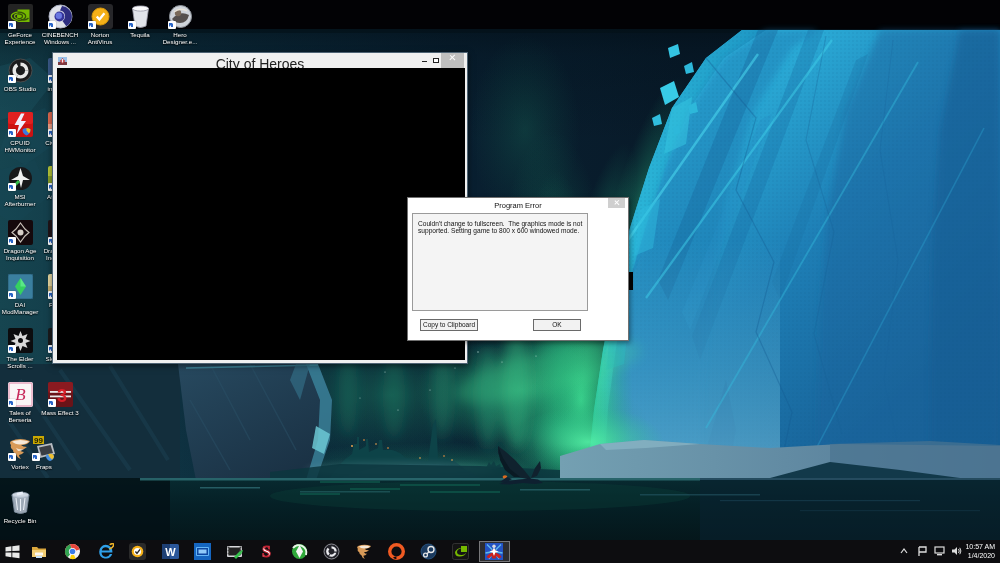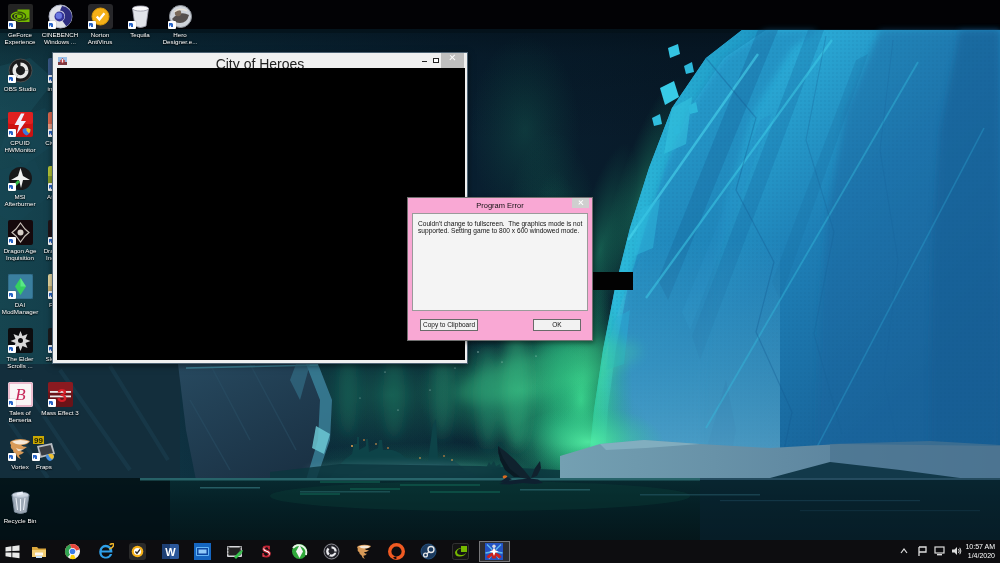--- a/index.html
+++ b/index.html
@@ -21,21 +21,21 @@
 #coh .btns{position:absolute;right:3px;top:0;height:15px;display:flex;}
 #coh .bmin,#coh .bmax{width:11px;height:15px;position:relative;}
 #coh .bcls{width:23px;height:15px;background:#bfbfbf;position:relative;}
 #coh .bmin:after{content:"";position:absolute;left:2.5px;top:8px;width:5.5px;height:1.3px;background:#222;}
 #coh .bmax:after{content:"";position:absolute;left:2.5px;top:5px;width:4.5px;height:3px;background:#fff;border:1.1px solid #222;}
 #coh .bcls:before{content:"";position:absolute;left:8.2px;top:4.1px;width:6.5px;height:1.4px;background:#fdfdfd;transform:rotate(45deg);}
 #coh .bcls:after{content:"";position:absolute;left:8.2px;top:4.1px;width:6.5px;height:1.4px;background:#fdfdfd;transform:rotate(-45deg);}
 
 #blk{position:absolute;left:593px;top:272px;width:40px;height:18px;background:#020202;z-index:4;}
 
-#dlg{position:absolute;left:407px;top:197px;width:186px;height:144px;background:#f9a8d4;border:1px solid #707070;box-shadow:1px 2px 5px rgba(0,0,0,.45);z-index:5;box-sizing:border-box;}
+#dlg{position:absolute;left:407px;top:197px;width:222px;height:144px;background:#ffffff;border:1px solid #707070;box-shadow:1px 2px 5px rgba(0,0,0,.45);z-index:5;box-sizing:border-box;}
 #dlg .title{position:absolute;left:0;right:0;top:3px;text-align:center;font-size:7.5px;color:#111;}
 #dlg .x{position:absolute;right:3px;top:0px;width:17px;height:10px;background:#cfcfcf;}
 #dlg .x:before{content:"";position:absolute;left:5.8px;top:4.3px;width:5.5px;height:1.2px;background:#fff;transform:rotate(45deg);}
 #dlg .x:after{content:"";position:absolute;left:5.8px;top:4.3px;width:5.5px;height:1.2px;background:#fff;transform:rotate(-45deg);}
 #dlg .panel{position:absolute;left:4px;top:15px;width:176px;height:98px;background:#f4f4f4;border:1px solid #9a9a9a;box-sizing:border-box;}
 #dlg .msg{position:absolute;left:5px;top:6px;font-size:6.6px;line-height:7.4px;color:#111;}
 #dlg .btn{position:absolute;height:12px;background:#f2f2f2;border:1px solid #6a6a6a;border-right-width:1.5px;border-bottom-width:1.5px;box-sizing:border-box;font-size:6.5px;color:#111;text-align:center;line-height:10px;}
 
 #bar{position:absolute;left:0;top:540px;width:1000px;height:23px;background:#0d0d10;z-index:6;}
 #bar .ti{position:absolute;top:3px;width:17px;height:17px;}

